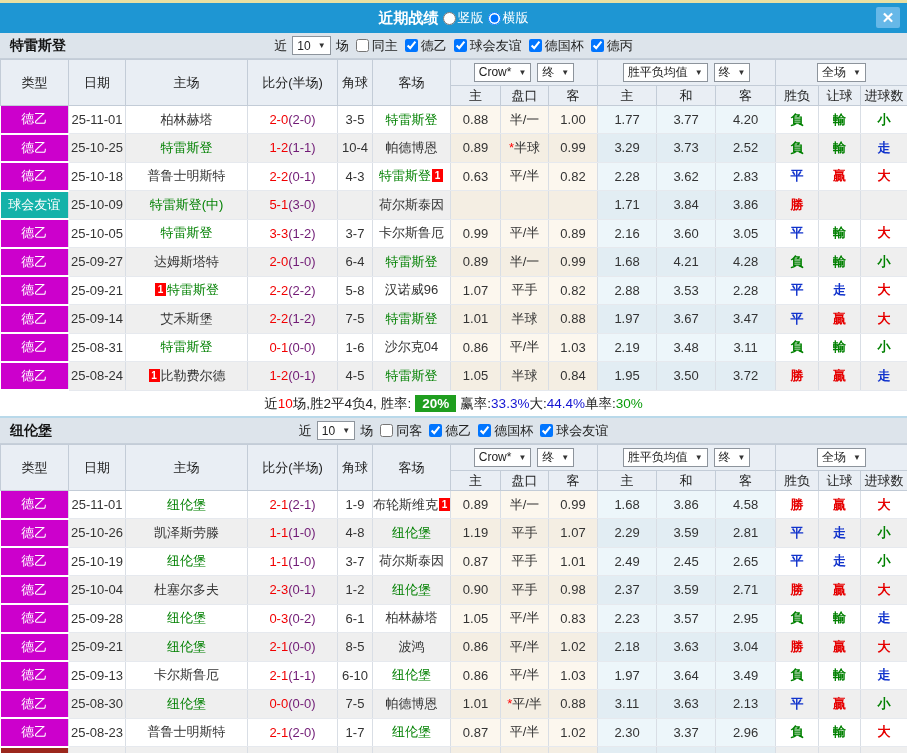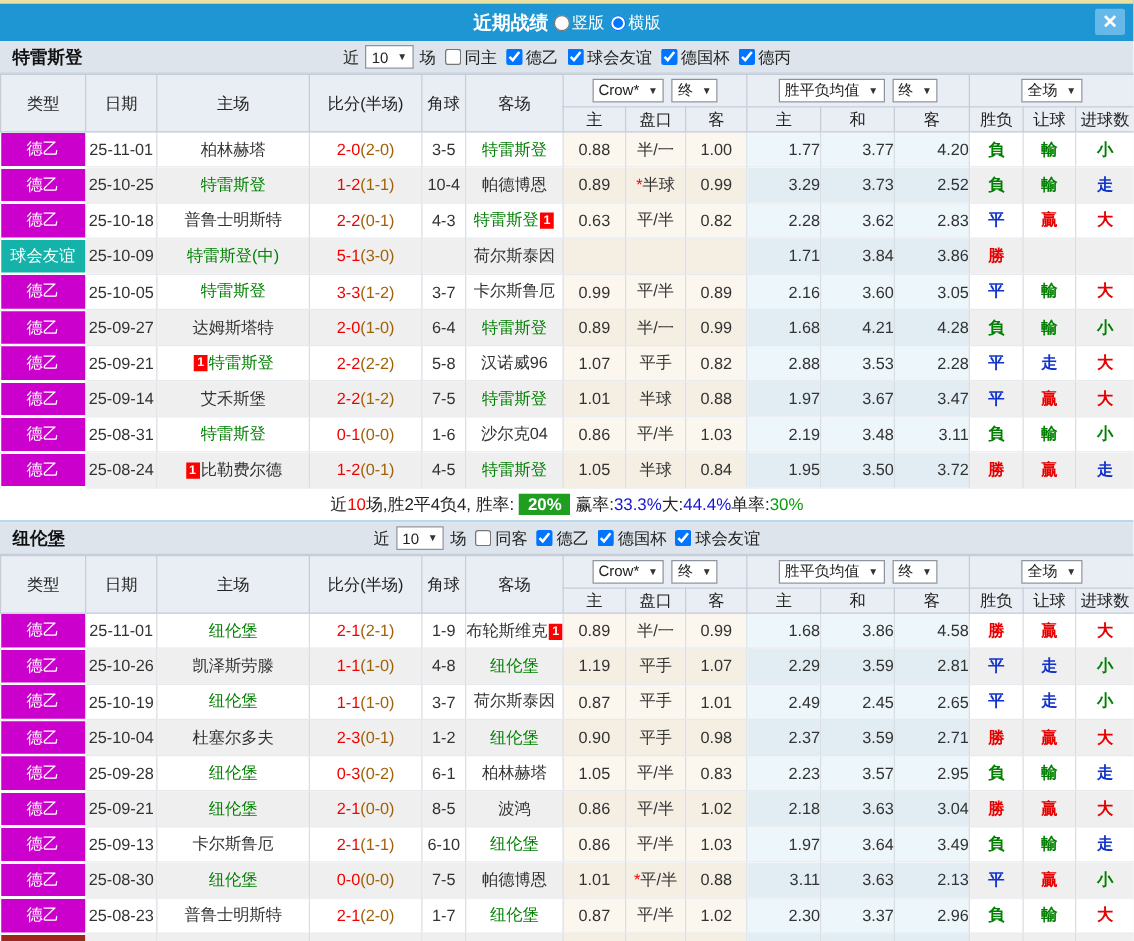--- a/index.html
+++ b/index.html
@@ -30,25 +30,25 @@
   thead th{background:#e9eef4;border:1px solid #c3ccd7;font-weight:normal;font-size:13px;
     color:#222;padding:0;}
   tr.grp th{height:25px;}
   tr.sub th{height:19px;}
   tbody td{text-align:center;font-size:13px;color:#333;height:26.5px;padding:0;
     border-right:1px solid #d9dee5;border-bottom:1px solid #e6e9ee;overflow:hidden;white-space:nowrap;}
   tbody tr.odd td{background:#fff;}
   tbody tr.even td{background:#efefef;}
   tbody td.odds{background:#fcf7ee !important;}
   tbody tr.even td.odds{background:#f4eee3 !important;}
-  tbody td.avg{background:#edf6fa !important;text-align:right;}
+  tbody td.avg{background:#edf6fa !important;}
   tbody tr.even td.avg{background:#e2edf3 !important;}
   td.type{color:#fff;font-size:13px;border-bottom:2px solid #fff;}
   .green{color:#008000;}
-  .ft{color:#f20000;} .ht{color:#a16207;}
+  .ft{color:#f20000;} .ht{color:#701a75;}
   .badge1{display:inline-block;background:#f00;color:#fff;font-size:10px;font-weight:bold;
     width:11px;height:13px;line-height:13px;vertical-align:1px;margin:0 1px;}
   .star{color:#f00;}
   
   .summary{height:25px;display:flex;align-items:center;justify-content:center;font-size:13.5px;
     color:#222;background:#fff;border-bottom:2px solid #b9d9ea;}
   .summary .pbadge{background:#1f9e1f;color:#fff;font-weight:bold;padding:1px 7px;margin:0 4px;}
   .c-red{color:#f00;} .c-blue{color:#1414d2;} .c-green{color:#0a9c0a;}
 </style>
 </head>

